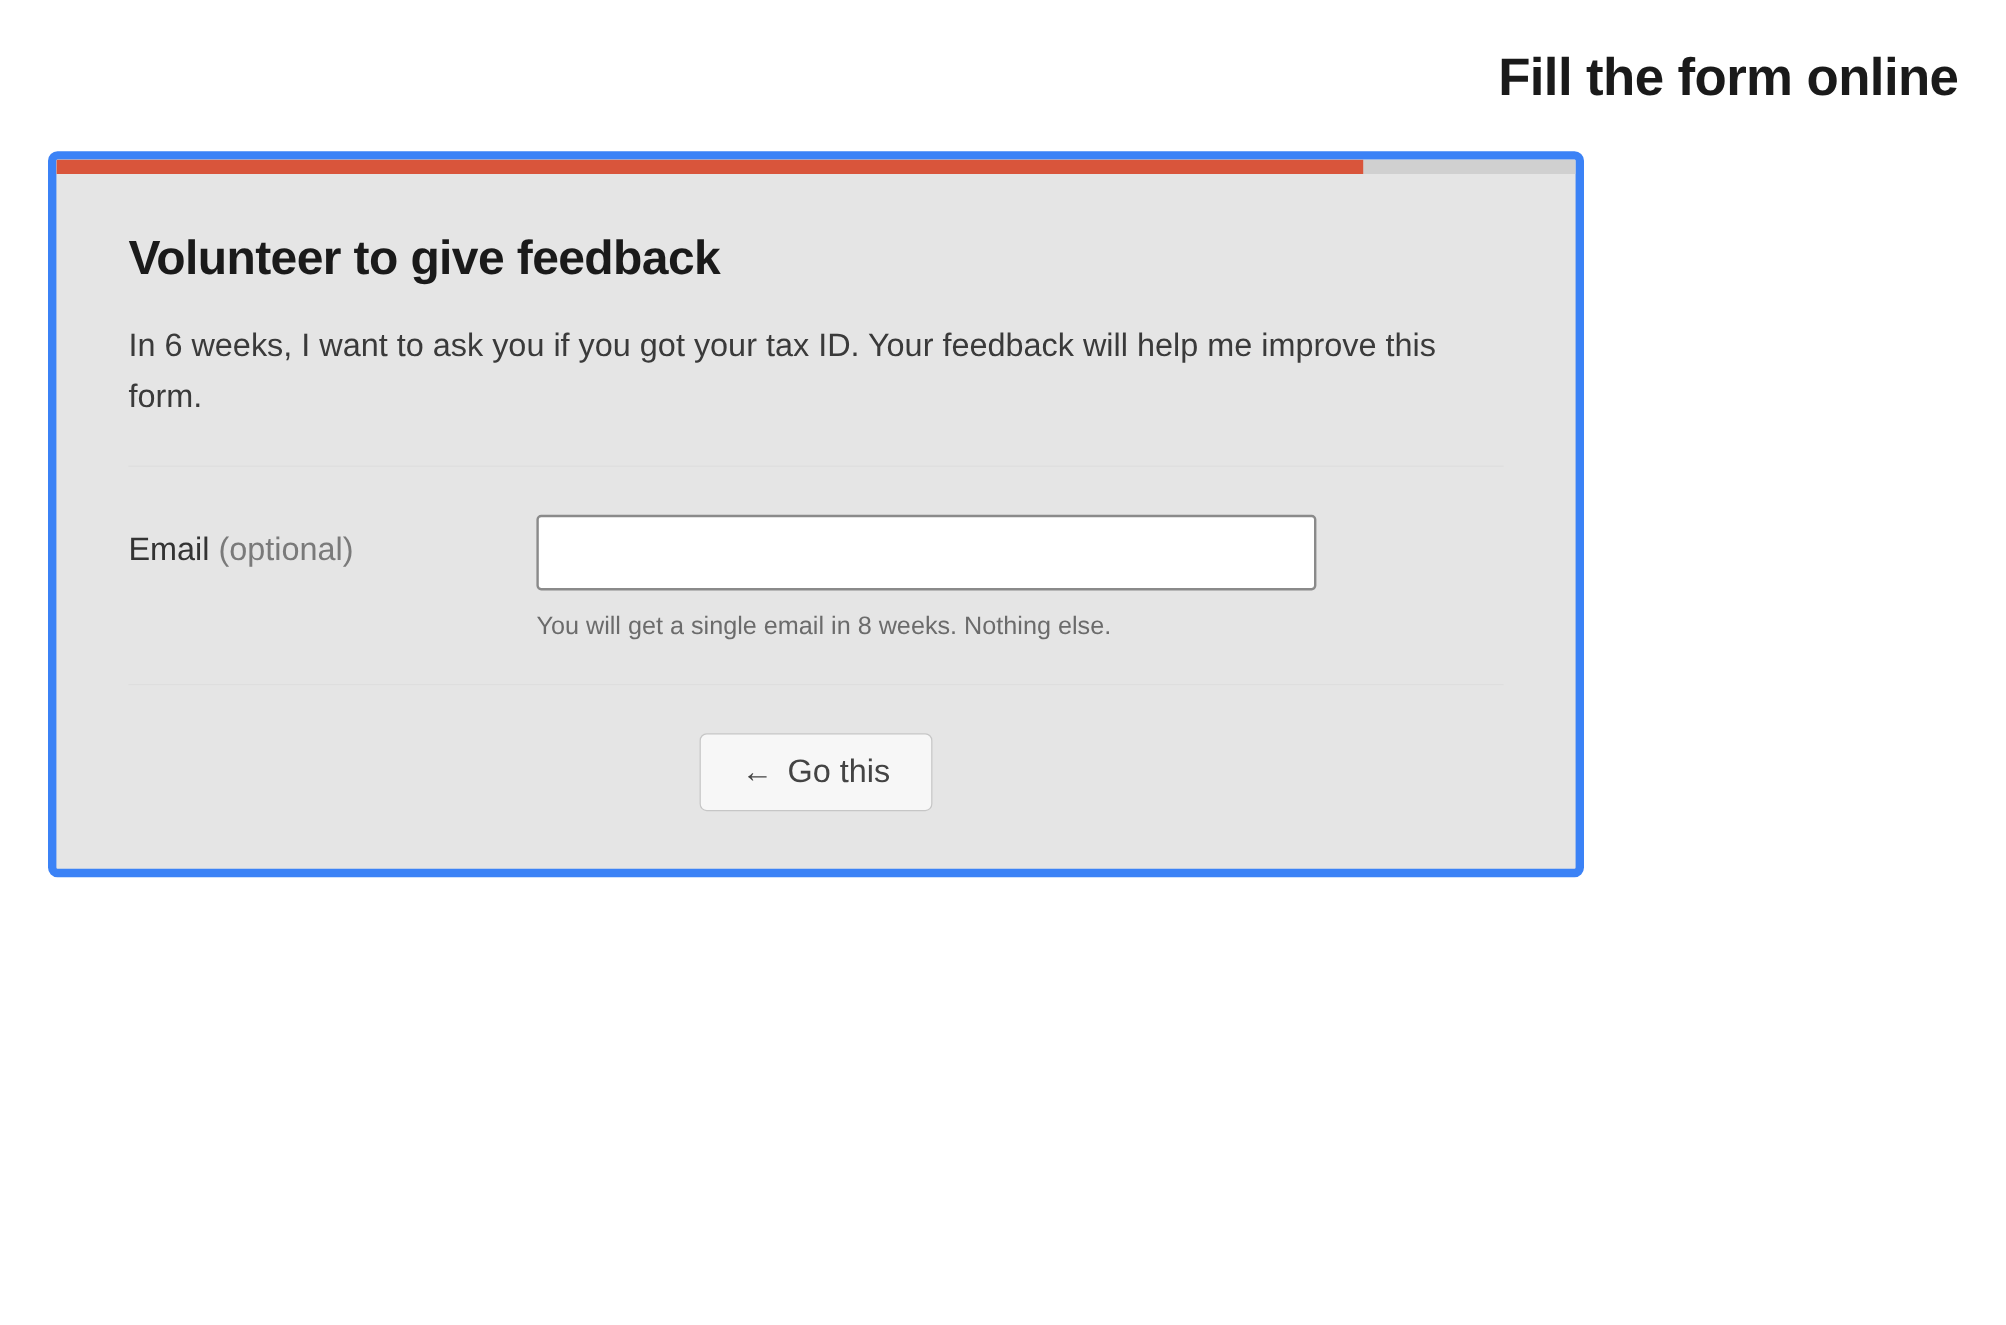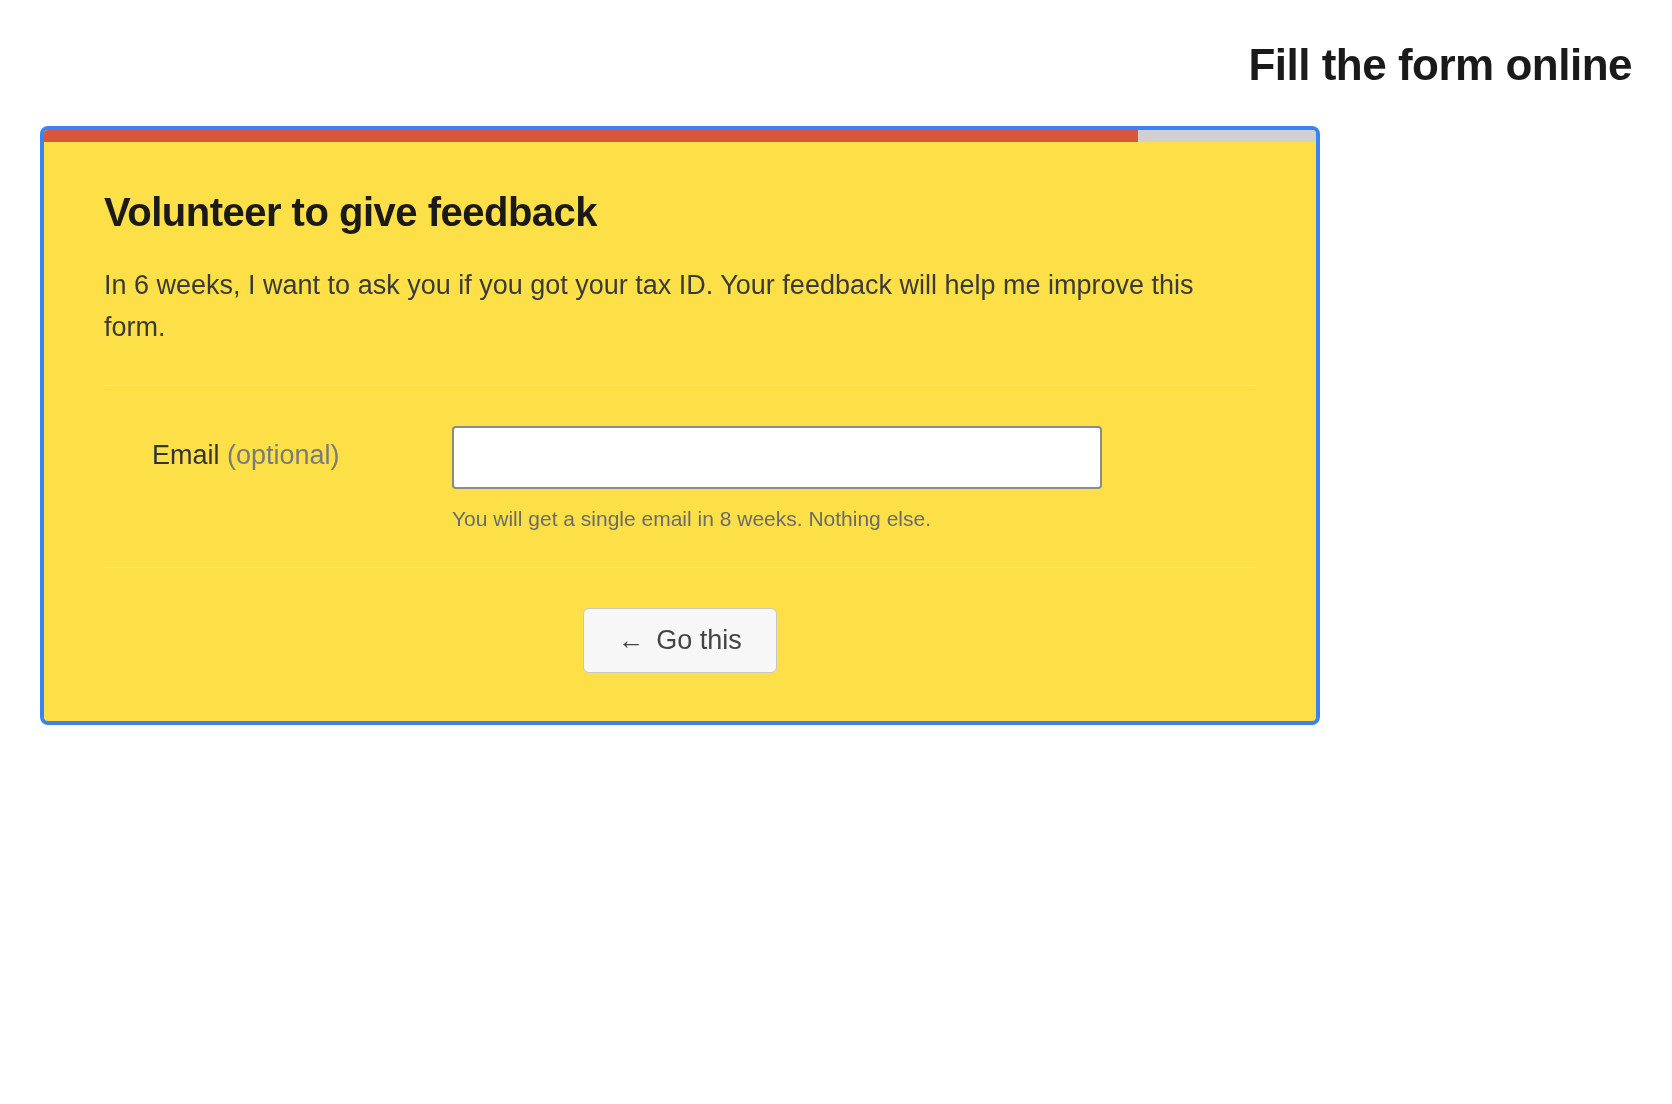--- a/index.html
+++ b/index.html
@@ -15,22 +15,22 @@
     }
     .page-title {
       font-size: 44px;
       font-weight: 700;
       margin-bottom: 36px;
       color: #1a1a1a;
       letter-spacing: -0.5px;
       text-align: right;
     }
     .card {
-      background: #fde047;
-      border: 4px solid #3b82f6;
+      background: #e5e5e5;
+      border: 7px solid #3b82f6;
       border-radius: 8px;
       overflow: hidden;
       max-width: 1280px;
     }
     .progress-track {
       height: 12px;
       background: #d0d0d0;
       width: 100%;
       position: relative;
     }
@@ -57,21 +57,21 @@
     }
     .divider {
       border: none;
       border-top: 1px solid #dedede;
       margin: 0;
     }
     .form-row {
       display: flex;
       align-items: flex-start;
       padding: 40px 0 36px 0;
-      margin-left: 48px;
+      gap: 40px;
     }
     .form-label-col {
       flex: 0 0 300px;
       padding-top: 14px;
     }
     .form-label {
       font-size: 27px;
       color: #333;
     }
     .form-label .optional {

